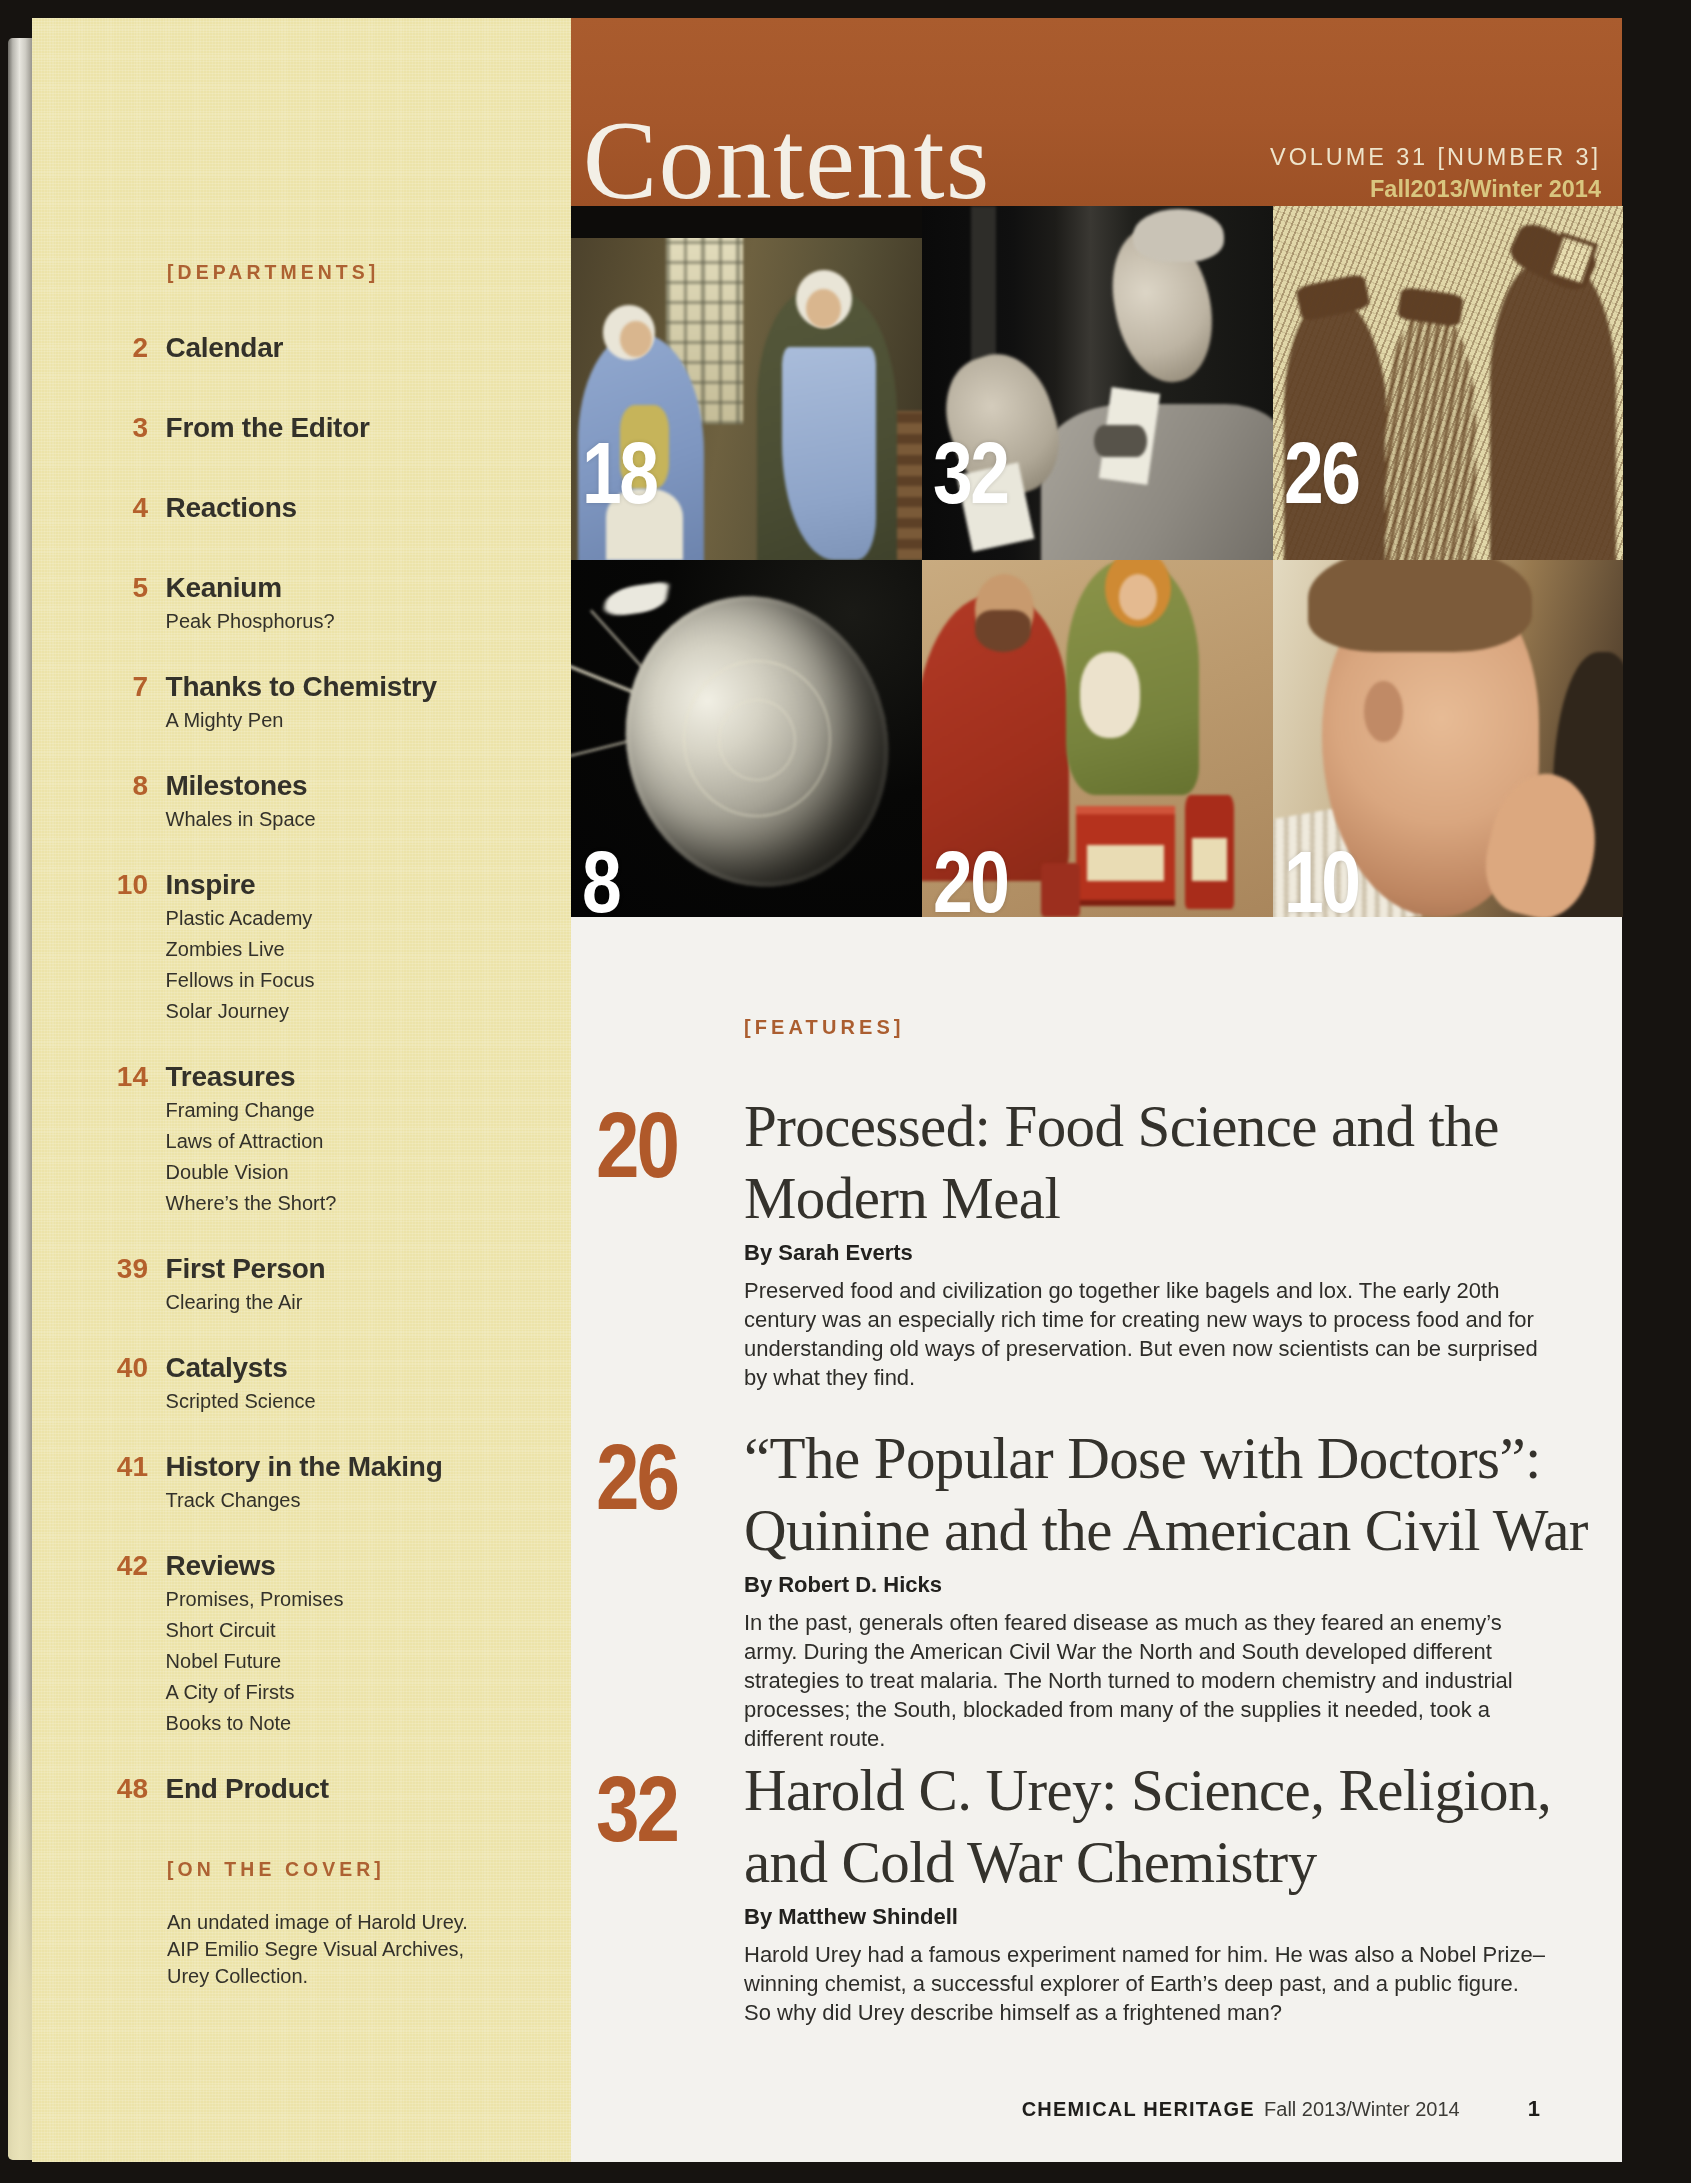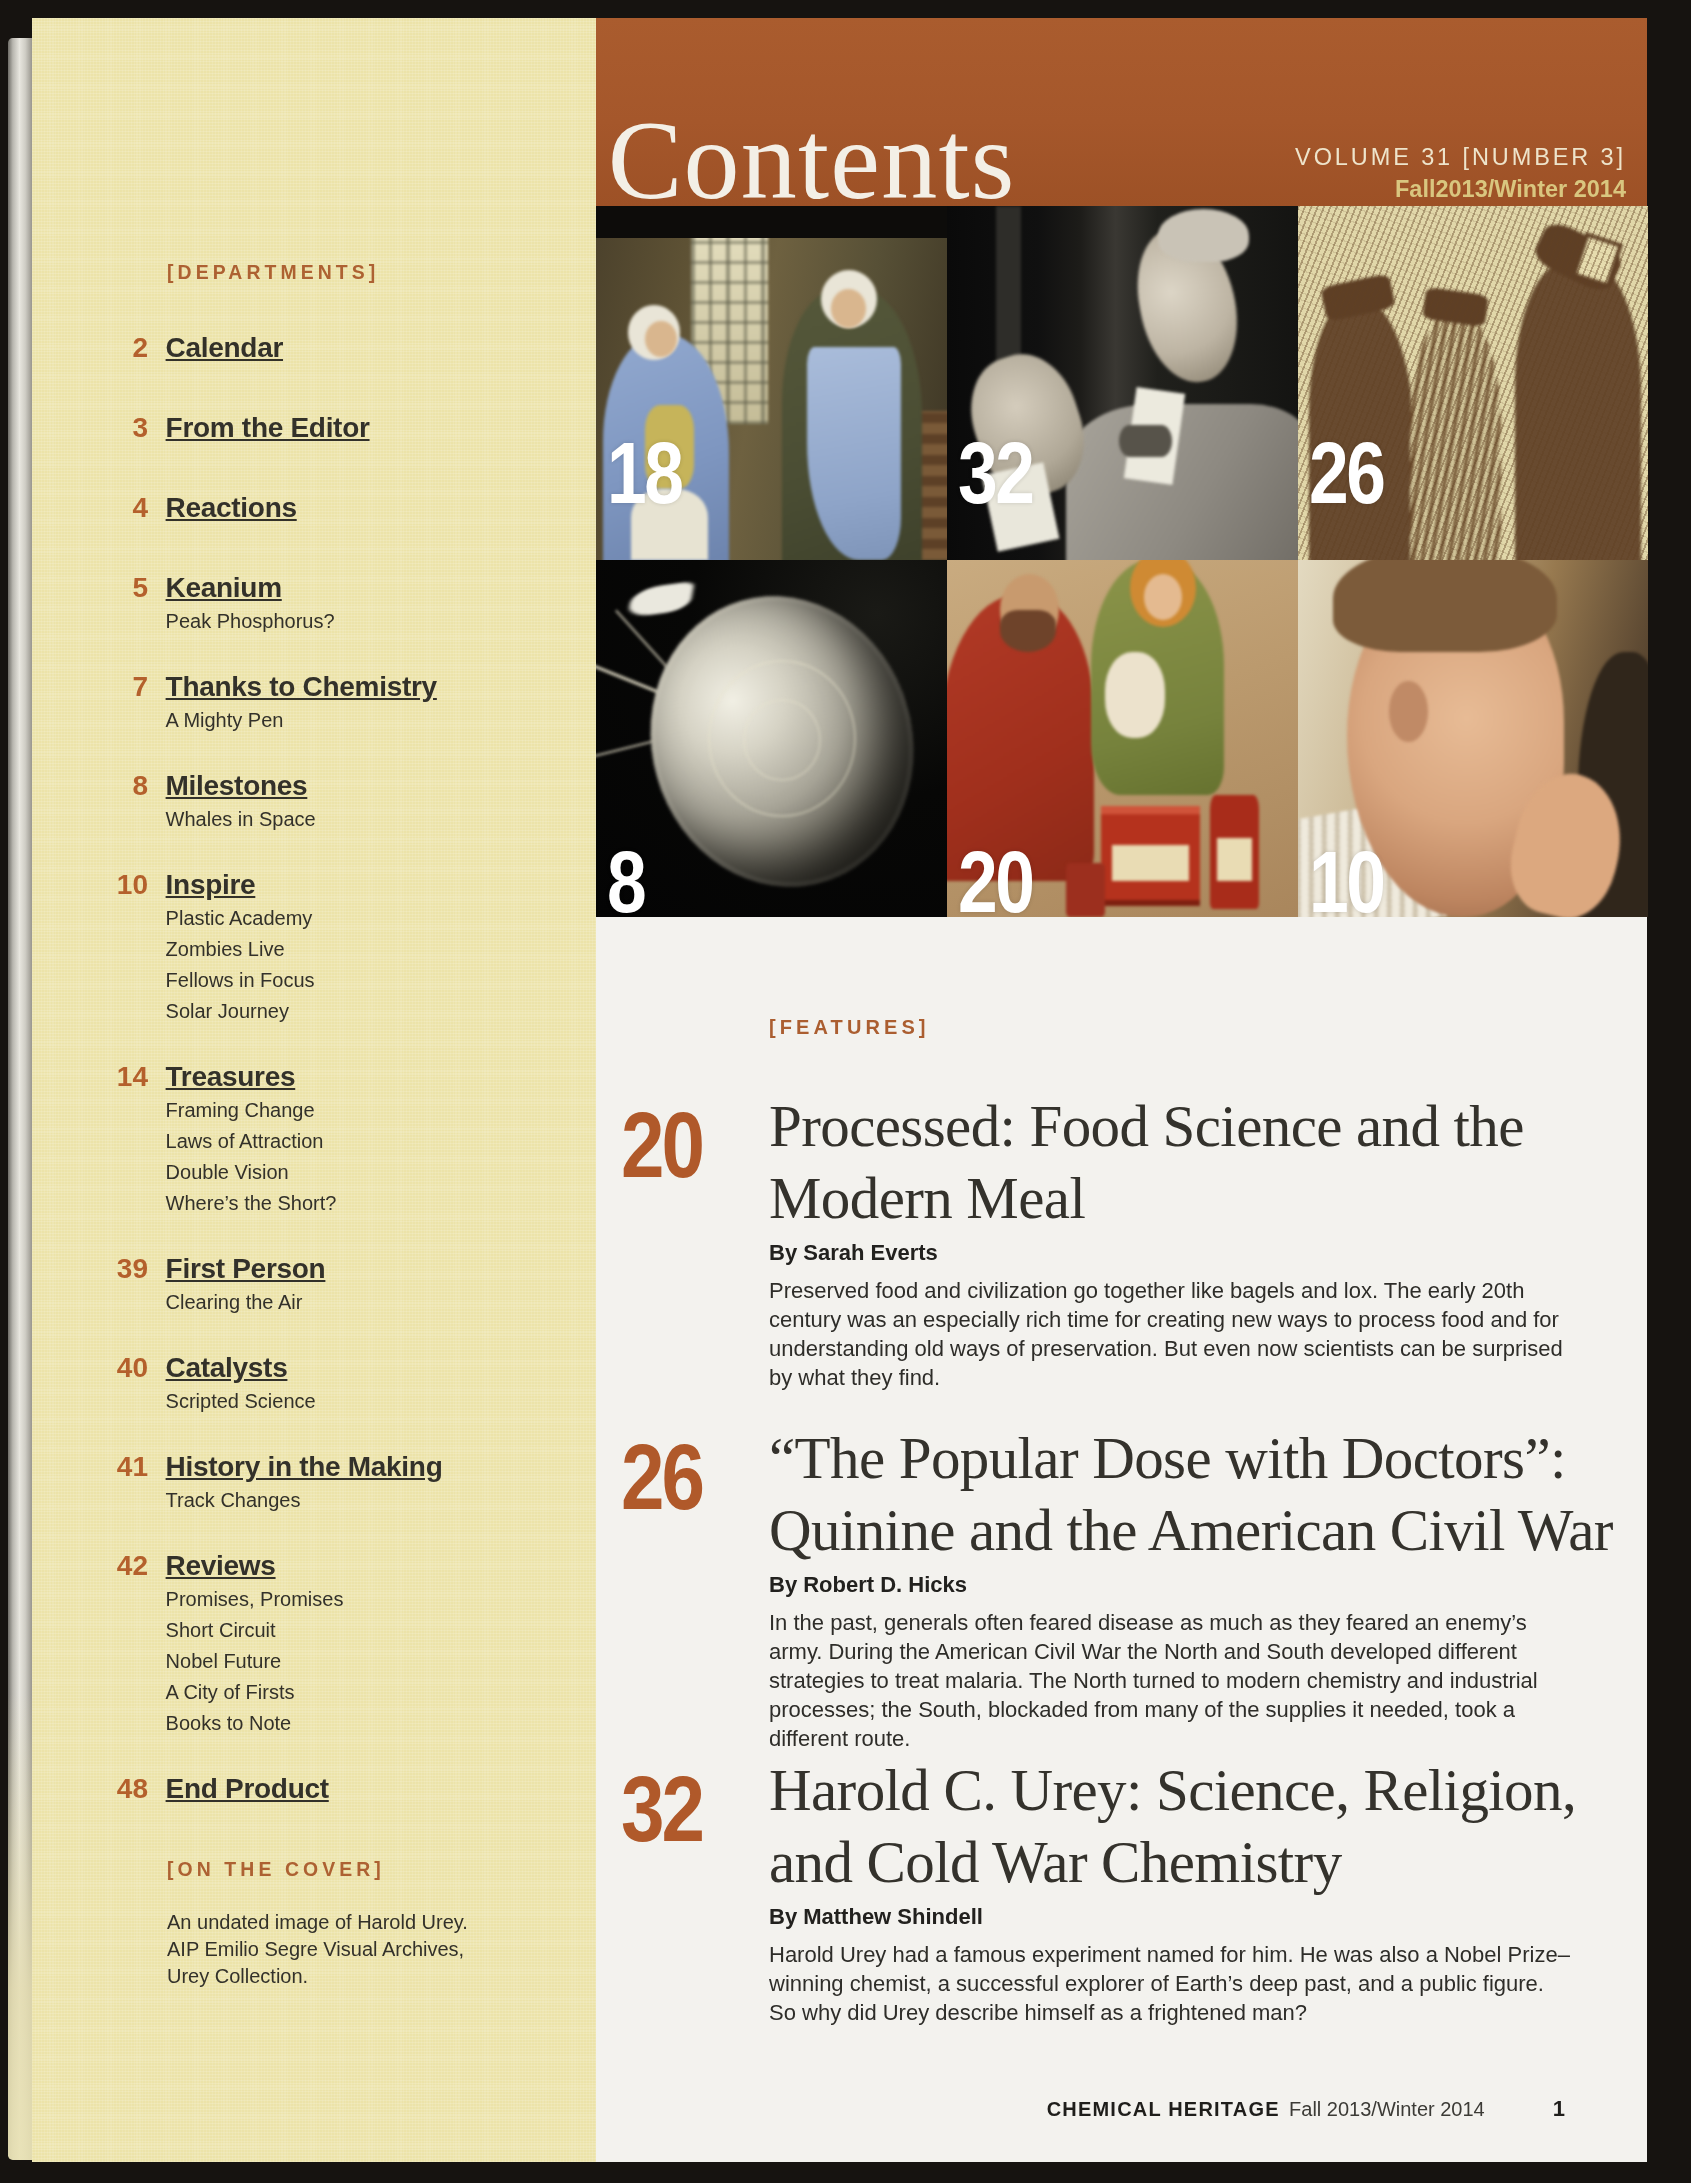--- a/index.html
+++ b/index.html
@@ -17,30 +17,30 @@
   
   .sidebar{position:absolute;left:32px;top:17.6px;width:564px;height:2144px;
     background:
       repeating-linear-gradient(0deg, rgba(255,255,255,.14) 0 1.2px, rgba(255,255,255,0) 1.2px 2.9px),
       repeating-linear-gradient(90deg, rgba(255,255,255,.10) 0 1.2px, rgba(255,255,255,0) 1.2px 2.9px),
       #ece3a9;}
   .dept-label{margin:241px 0 0 135px;font-weight:bold;font-size:19.4px;line-height:26px;
     letter-spacing:4.1px;color:#ad6132;}
   .dept-block{display:grid;grid-template-columns:116px 1fr;column-gap:17.6px;margin-top:46px;}
   .dept-num{text-align:right;font-weight:bold;font-size:28px;line-height:34px;color:#b4602c;}
-  .dept-title{font-weight:bold;font-size:28px;line-height:34px;color:#33312a;letter-spacing:-0.3px;text-decoration:underline;}
+  .dept-title{font-weight:bold;font-size:28px;line-height:34px;color:#33312a;letter-spacing:-0.3px;}
   .dept-subs{grid-column:2;margin-top:1px;margin-bottom:-13px;}
   .dept-sub{font-size:20px;line-height:31px;color:#33312a;}
   .cover-section{position:absolute;left:135px;top:1838px;width:364px;}
   .cover-label{font-weight:bold;font-size:19.4px;line-height:26px;letter-spacing:4.1px;color:#ad6132;}
   .cover-text{margin-top:27px;}
   .cover-line{font-size:20px;line-height:27px;color:#33312a;}
 
   
-  .content{position:absolute;left:596px;top:17.6px;width:1051px;height:1921px;background:#22c55e;}
+  .content{position:absolute;left:571px;top:17.6px;width:1051px;height:1921px;background:#22c55e;}
 
   
   .header{position:relative;width:100%;height:188px;
     background:linear-gradient(180deg,#aa5c2e 0%,#a5572b 55%,#9d5126 100%);}
   .contents-title{position:absolute;left:11.7px;top:86px;font-family:"Liberation Serif",serif;
     font-size:112px;line-height:1;color:#f3efe6;letter-spacing:1.2px;}
   .issue-block{position:absolute;right:21px;top:125px;text-align:right;}
   .volume-line{font-size:23.5px;line-height:29px;letter-spacing:2.9px;color:#eee4cb;}
   .season-line{font-weight:bold;font-size:23.5px;line-height:29px;color:#d9c67f;margin-top:3.5px;}
 

